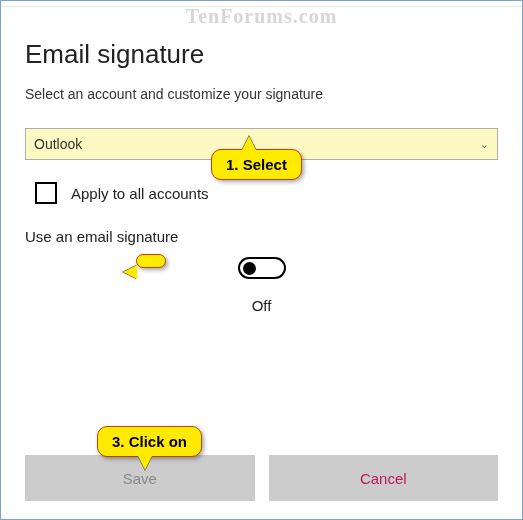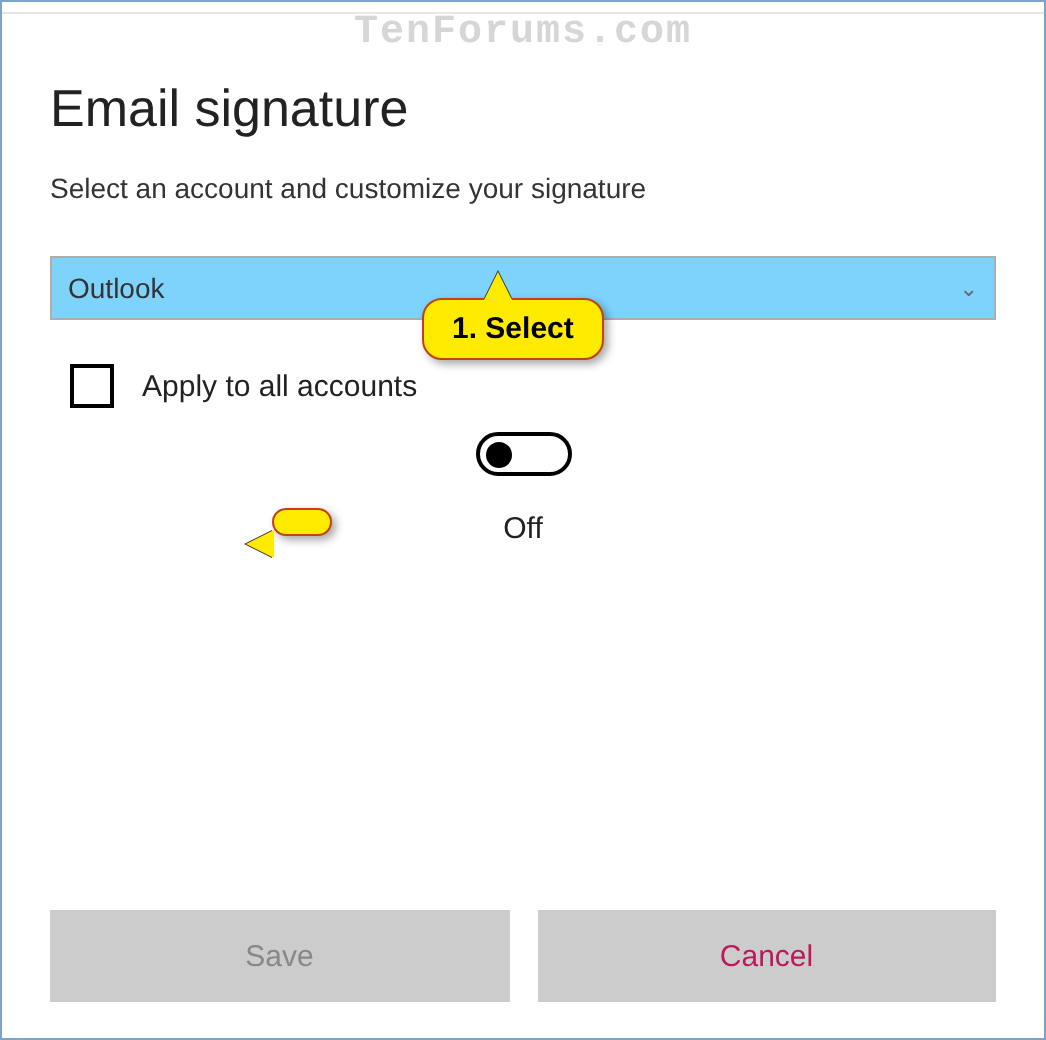--- a/index.html
+++ b/index.html
@@ -1,23 +1,23 @@
 <!DOCTYPE html>
 <html><head>
   <meta charset="utf-8">
   <style>
     * { box-sizing: border-box; margin: 0; padding: 0; font-family: "Segoe UI", Arial, sans-serif; }
     body { width: 523px; height: 520px; background: #fff; position: relative; overflow: hidden; }
     .frame { border: 1px solid #7aa4c9; width: 100%; height: 100%; position: relative; padding: 24px 24px 0 24px; }
     .topbar { position: absolute; top: 0; left: 0; right: 0; height: 6px; border-bottom: 1px solid #e5e5e5; }
-    .watermark { position: absolute; top: 4px; left: 50%; transform: translateX(-50%); font-size: 20px; font-weight: 600; letter-spacing: 1px; color: rgba(180,180,180,0.55); text-shadow: 0 1px 0 #fff, 0 -1px 0 #fff; font-family: Liberation Mono, monospace; pointer-events: none; }
+    .watermark { position: absolute; top: 4px; left: 50%; transform: translateX(-50%); font-size: 20px; font-weight: 600; letter-spacing: 1px; color: rgba(180,180,180,0.55); text-shadow: 0 1px 0 #fff, 0 -1px 0 #fff; font-family: Liberation Serif, serif; pointer-events: none; }
     .title { font-size: 26px; font-weight: 300; color: #222; margin-top: 14px; margin-bottom: 16px; }
     .subtitle { font-size: 14px; color: #333; margin-bottom: 26px; }
     .select-wrap { position: relative; }
-    .select { width: 100%; height: 32px; background: #7dd3fc; border: 1px solid #adadad; padding: 0 8px; display: flex; align-items: center; justify-content: space-between; font-size: 14px; color: #333; cursor: pointer; }
+    .select { width: 100%; height: 32px; background: #fef9c3; border: 1px solid #adadad; padding: 0 8px; display: flex; align-items: center; justify-content: space-between; font-size: 14px; color: #333; cursor: pointer; }
     .chev { font-size: 11px; color: #666; }
     .row-check { display: flex; align-items: center; gap: 14px; margin-top: 22px; padding-left: 10px; }
     .checkbox { width: 22px; height: 22px; border: 2px solid #000; background: #fff; cursor: pointer; }
     .check-label { font-size: 15px; color: #222; }
     .section-label { font-size: 15px; color: #222; margin-top: 24px; }
     .toggle-row { display: flex; align-items: center; gap: 18px; margin-top: 12px; flex-direction: column; }
     .toggle { width: 48px; height: 22px; border: 2px solid #000; border-radius: 12px; background: #fff; position: relative; cursor: pointer; }
     .toggle-knob { position: absolute; left: 3px; top: 2.5px; width: 13px; height: 13px; background: #000; border-radius: 50%; }
     .toggle-state { font-size: 15px; color: #222; }
     .buttons { position: absolute; left: 24px; right: 24px; bottom: 18px; display: flex; gap: 14px; }
@@ -45,20 +45,21 @@
       <span>Outlook</span>
       <span class="chev">⌄</span>
     </div>
   </div>
 
   <div class="row-check">
     <div class="checkbox"></div>
     <span class="check-label">Apply to all accounts</span>
   </div>
 
+  <div class="section-label">Use an email signature</div>
 
   <div class="toggle-row">
     <div class="toggle">
       <div class="toggle-knob"></div>
     </div>
     <span class="toggle-state">Off</span>
   </div>
 
   <div class="buttons">
     <button class="btn save">Save</button>
@@ -67,13 +68,17 @@
 
   <div class="callout up" style="top:148px; left:210px;">
     <span>1. Select</span>
     <span class="tail"></span>
   </div>
 
   <div class="callout left" style="top:253px; left:135px;">
     <span class="tail"></span>
   </div>
 
+  <div class="callout down" style="bottom:62px; left:96px;">
+    <span>3. Click on</span>
+    <span class="tail"></span>
+  </div>
 </div>
 
 </body></html>

